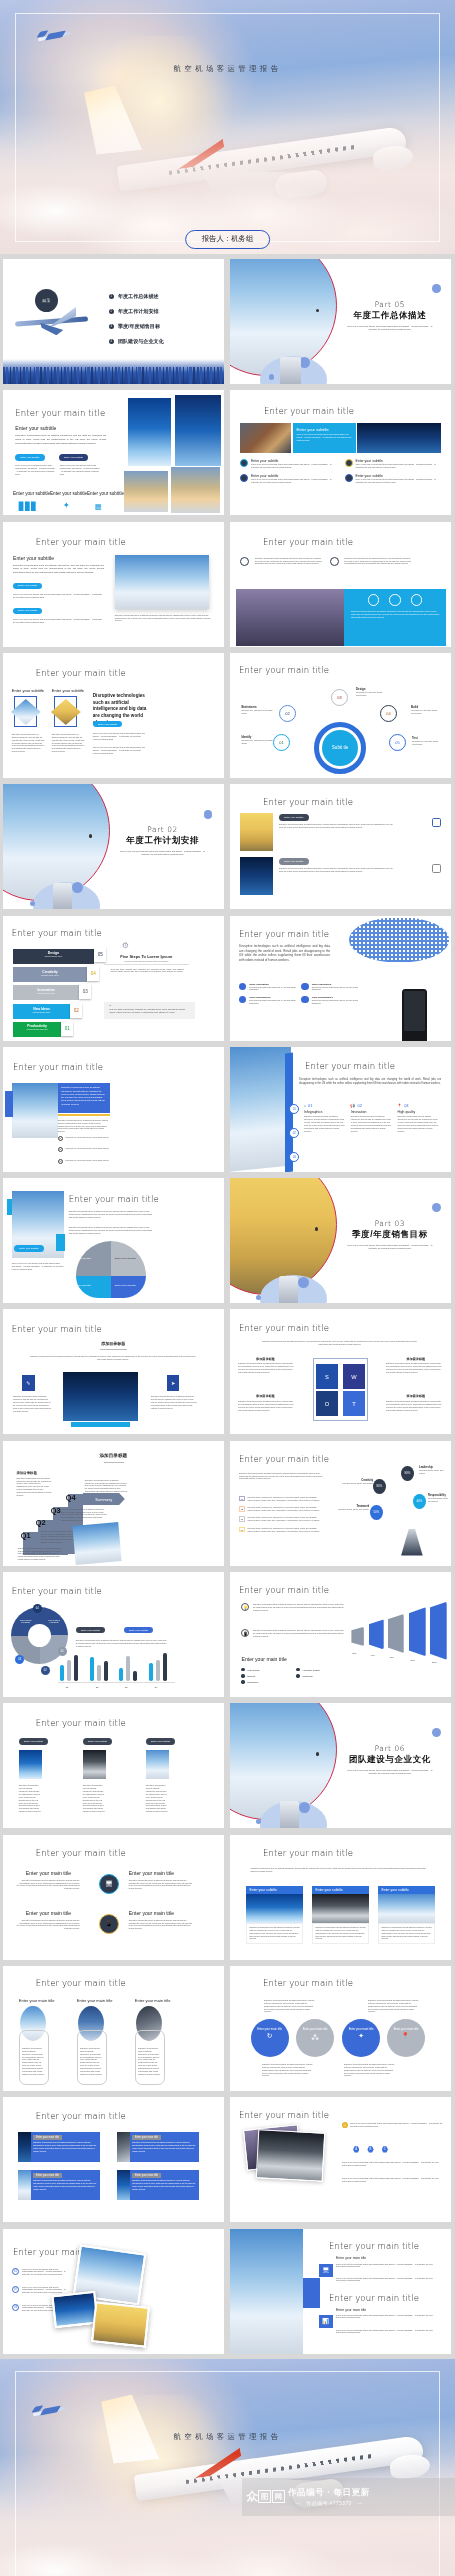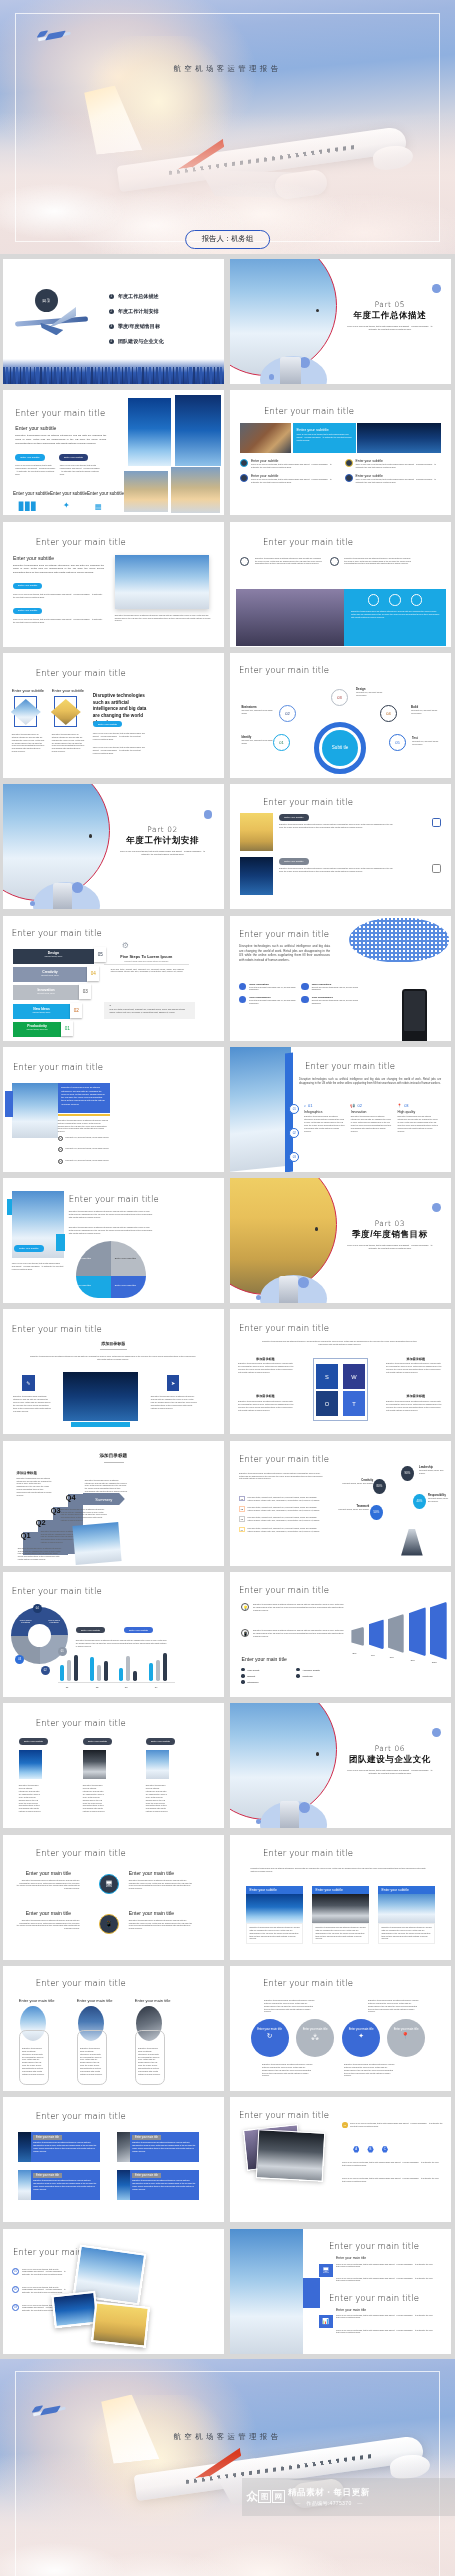--- a/index.html
+++ b/index.html
@@ -1025,20 +1025,20 @@
     <div class="hero-kicker" style="top:73px;">航空机场客运管理报告</div>
     <div class="hero-pill" style="top:222px;">报告人：机务组</div>
 
     <div class="wm">
       <div class="wm-logo">
         <span class="wm-zhong">众</span>
         <span class="wm-box">图</span>
         <span class="wm-box">网</span>
       </div>
       <div class="wm-right">
-        <div class="wm-slogan">精品素材・每日更新</div>
+        <div class="wm-slogan">作品编号・每日更新</div>
         <div class="wm-id">作品编号:4775370</div>
       </div>
     </div>
   </div>
 
 </div>
 
 
 </body></html>

